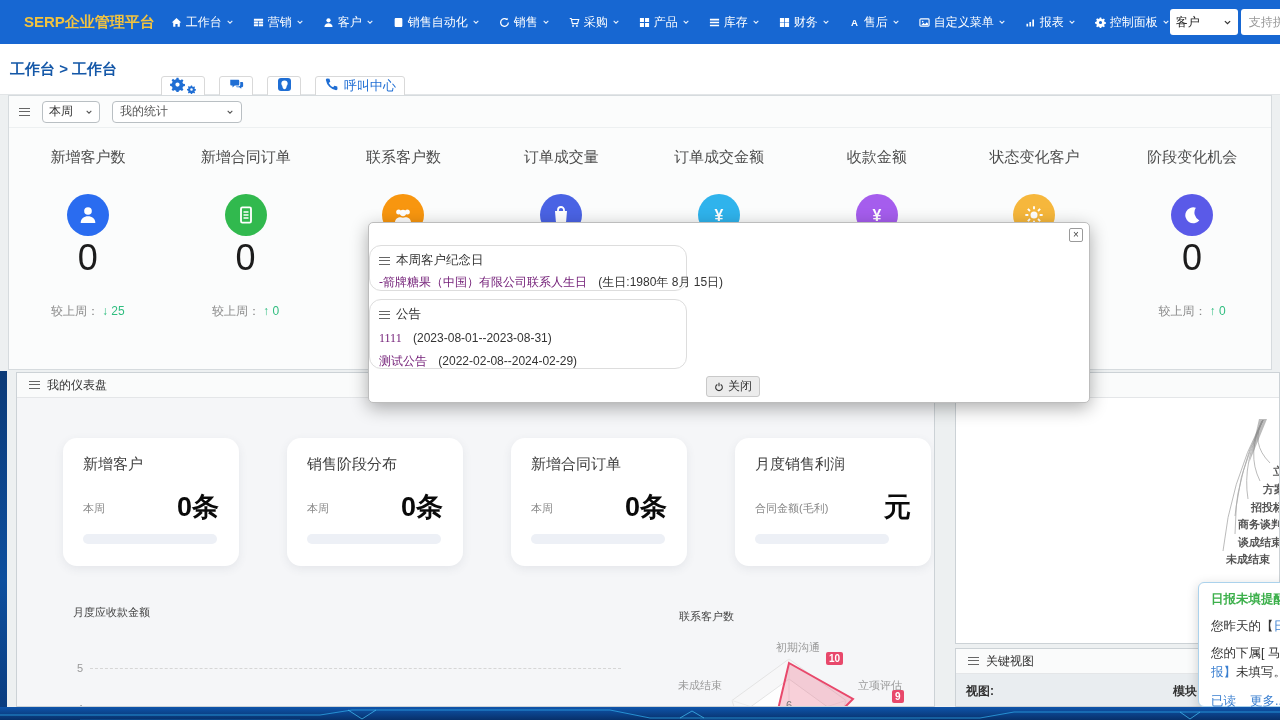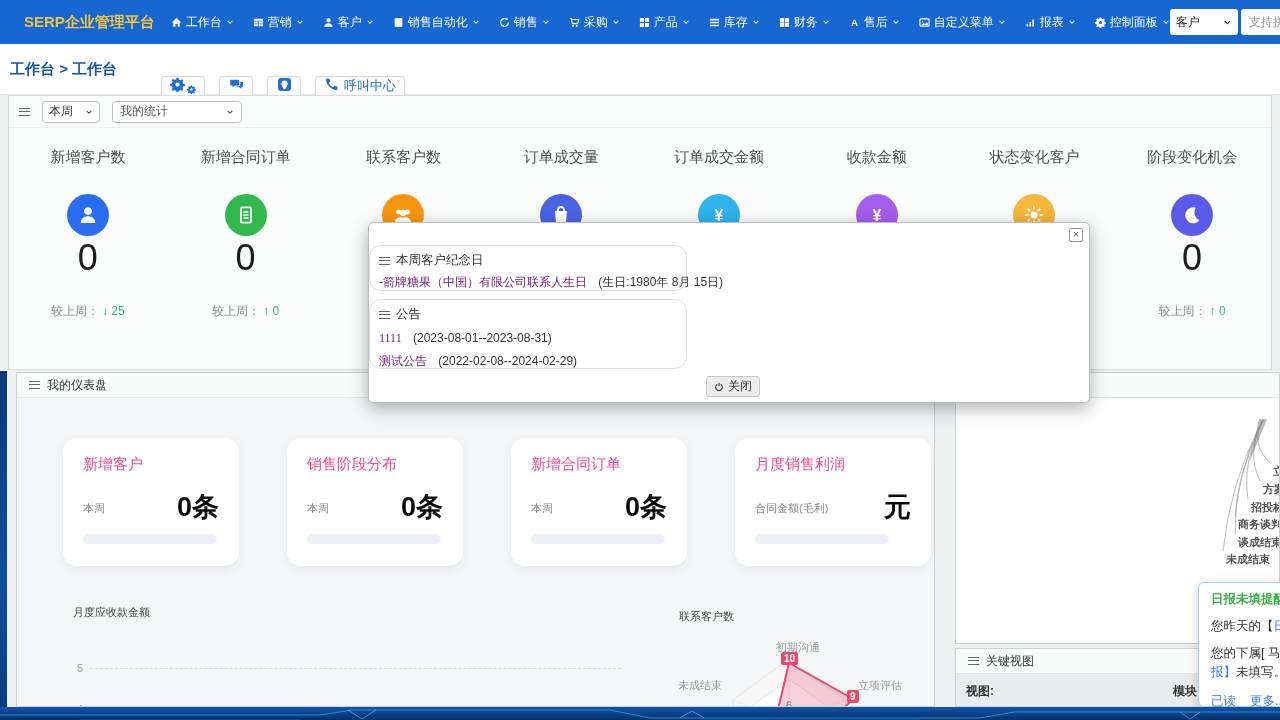--- a/index.html
+++ b/index.html
@@ -63,36 +63,36 @@
   .mrange{color:#333;margin-left:8px;}
   .modal-btn{position:absolute;left:337px;top:153px;height:21px;padding:0 7px;background:#ececec;border:1px solid #c9c9c9;border-radius:3px;font-size:12px;color:#333;display:flex;align-items:center;gap:4px;cursor:pointer;}
   .modal-btn svg{width:10px;height:10px;color:#333;}
 
   
   .dash{position:absolute;left:16px;top:277px;width:919px;height:335px;background:#f5f6f8;border:1px solid #ccd2d6;overflow:hidden;}
   .panel-head{height:25px;background:#fafbfb;border-bottom:1px solid #e4e6e8;display:flex;align-items:center;gap:7px;padding:0 12px;font-size:12px;color:#333;flex:none;}
   .kpis{display:flex;gap:48px;margin:40px 0 0 46px;}
   .kpi{width:176px;height:128px;background:#fff;border-radius:14px;box-shadow:0 3px 10px rgba(70,80,100,.09);padding:17px 20px;}
   .kpi:last-child{width:196px;}
-  .kpi-title{font-size:15px;color:#ec4899;}
+  .kpi-title{font-size:15px;color:#404040;}
   .kpi-row{display:flex;justify-content:space-between;align-items:flex-end;margin-top:20px;}
   .kpi-label{font-size:11px;color:#888;padding-bottom:5px;}
   .kpi-value{font-size:27px;color:#0a0a0a;font-weight:600;line-height:1;}
   .kpi-bar{margin-top:13px;height:10px;border-radius:5px;background:#edf0f6;width:134px;}
 
   .chart-recv{position:absolute;left:46px;top:224px;width:566px;height:111px;overflow:hidden;}
   .chart-title{padding:8px 0 0 10px;font-size:11px;color:#444;}
   .grow{position:absolute;left:10px;width:548px;height:12px;display:flex;align-items:center;gap:7px;}
   .gtick{font-size:11px;color:#999;width:10px;text-align:right;flex:none;}
   .gdash{flex:1;border-top:1px dashed #d6d6d6;height:0;}
 
   .chart-radar{position:absolute;left:642px;top:228px;width:277px;height:107px;overflow:hidden;}
   .radar-stage{position:absolute;left:0;top:28px;width:277px;height:112px;}
   .rlabel{position:absolute;font-size:11px;color:#9a9a9a;white-space:nowrap;}
-  .rbadge{position:absolute;background:#e8486b;color:#fff;font-size:10px;font-weight:700;padding:0 3px;border-radius:2px;line-height:13px;}
+  .rbadge{position:absolute;background:#e8486b;color:#fff;font-size:10px;font-weight:700;padding:0 3px;border-radius:2px;line-height:13px;margin-left:45px;}
   .rnum{position:absolute;font-size:11px;color:#777;}
 
   
   .fpanel{position:absolute;left:955px;top:277px;width:325px;height:272px;background:#fff;border:1px solid #ccd2d6;overflow:hidden;}
   .fsvg{position:absolute;left:0;top:0;}
   .flabel{position:absolute;font-size:11px;font-weight:700;color:#555;white-space:nowrap;}
 
   
   .kpanel{position:absolute;left:955px;top:553px;width:325px;height:59px;background:#fff;border:1px solid #ccd2d6;overflow:hidden;}
   .krow{height:34px;background:#e9edf0;display:flex;align-items:center;padding:8px 10px;font-size:12px;font-weight:700;color:#333;position:relative;}

